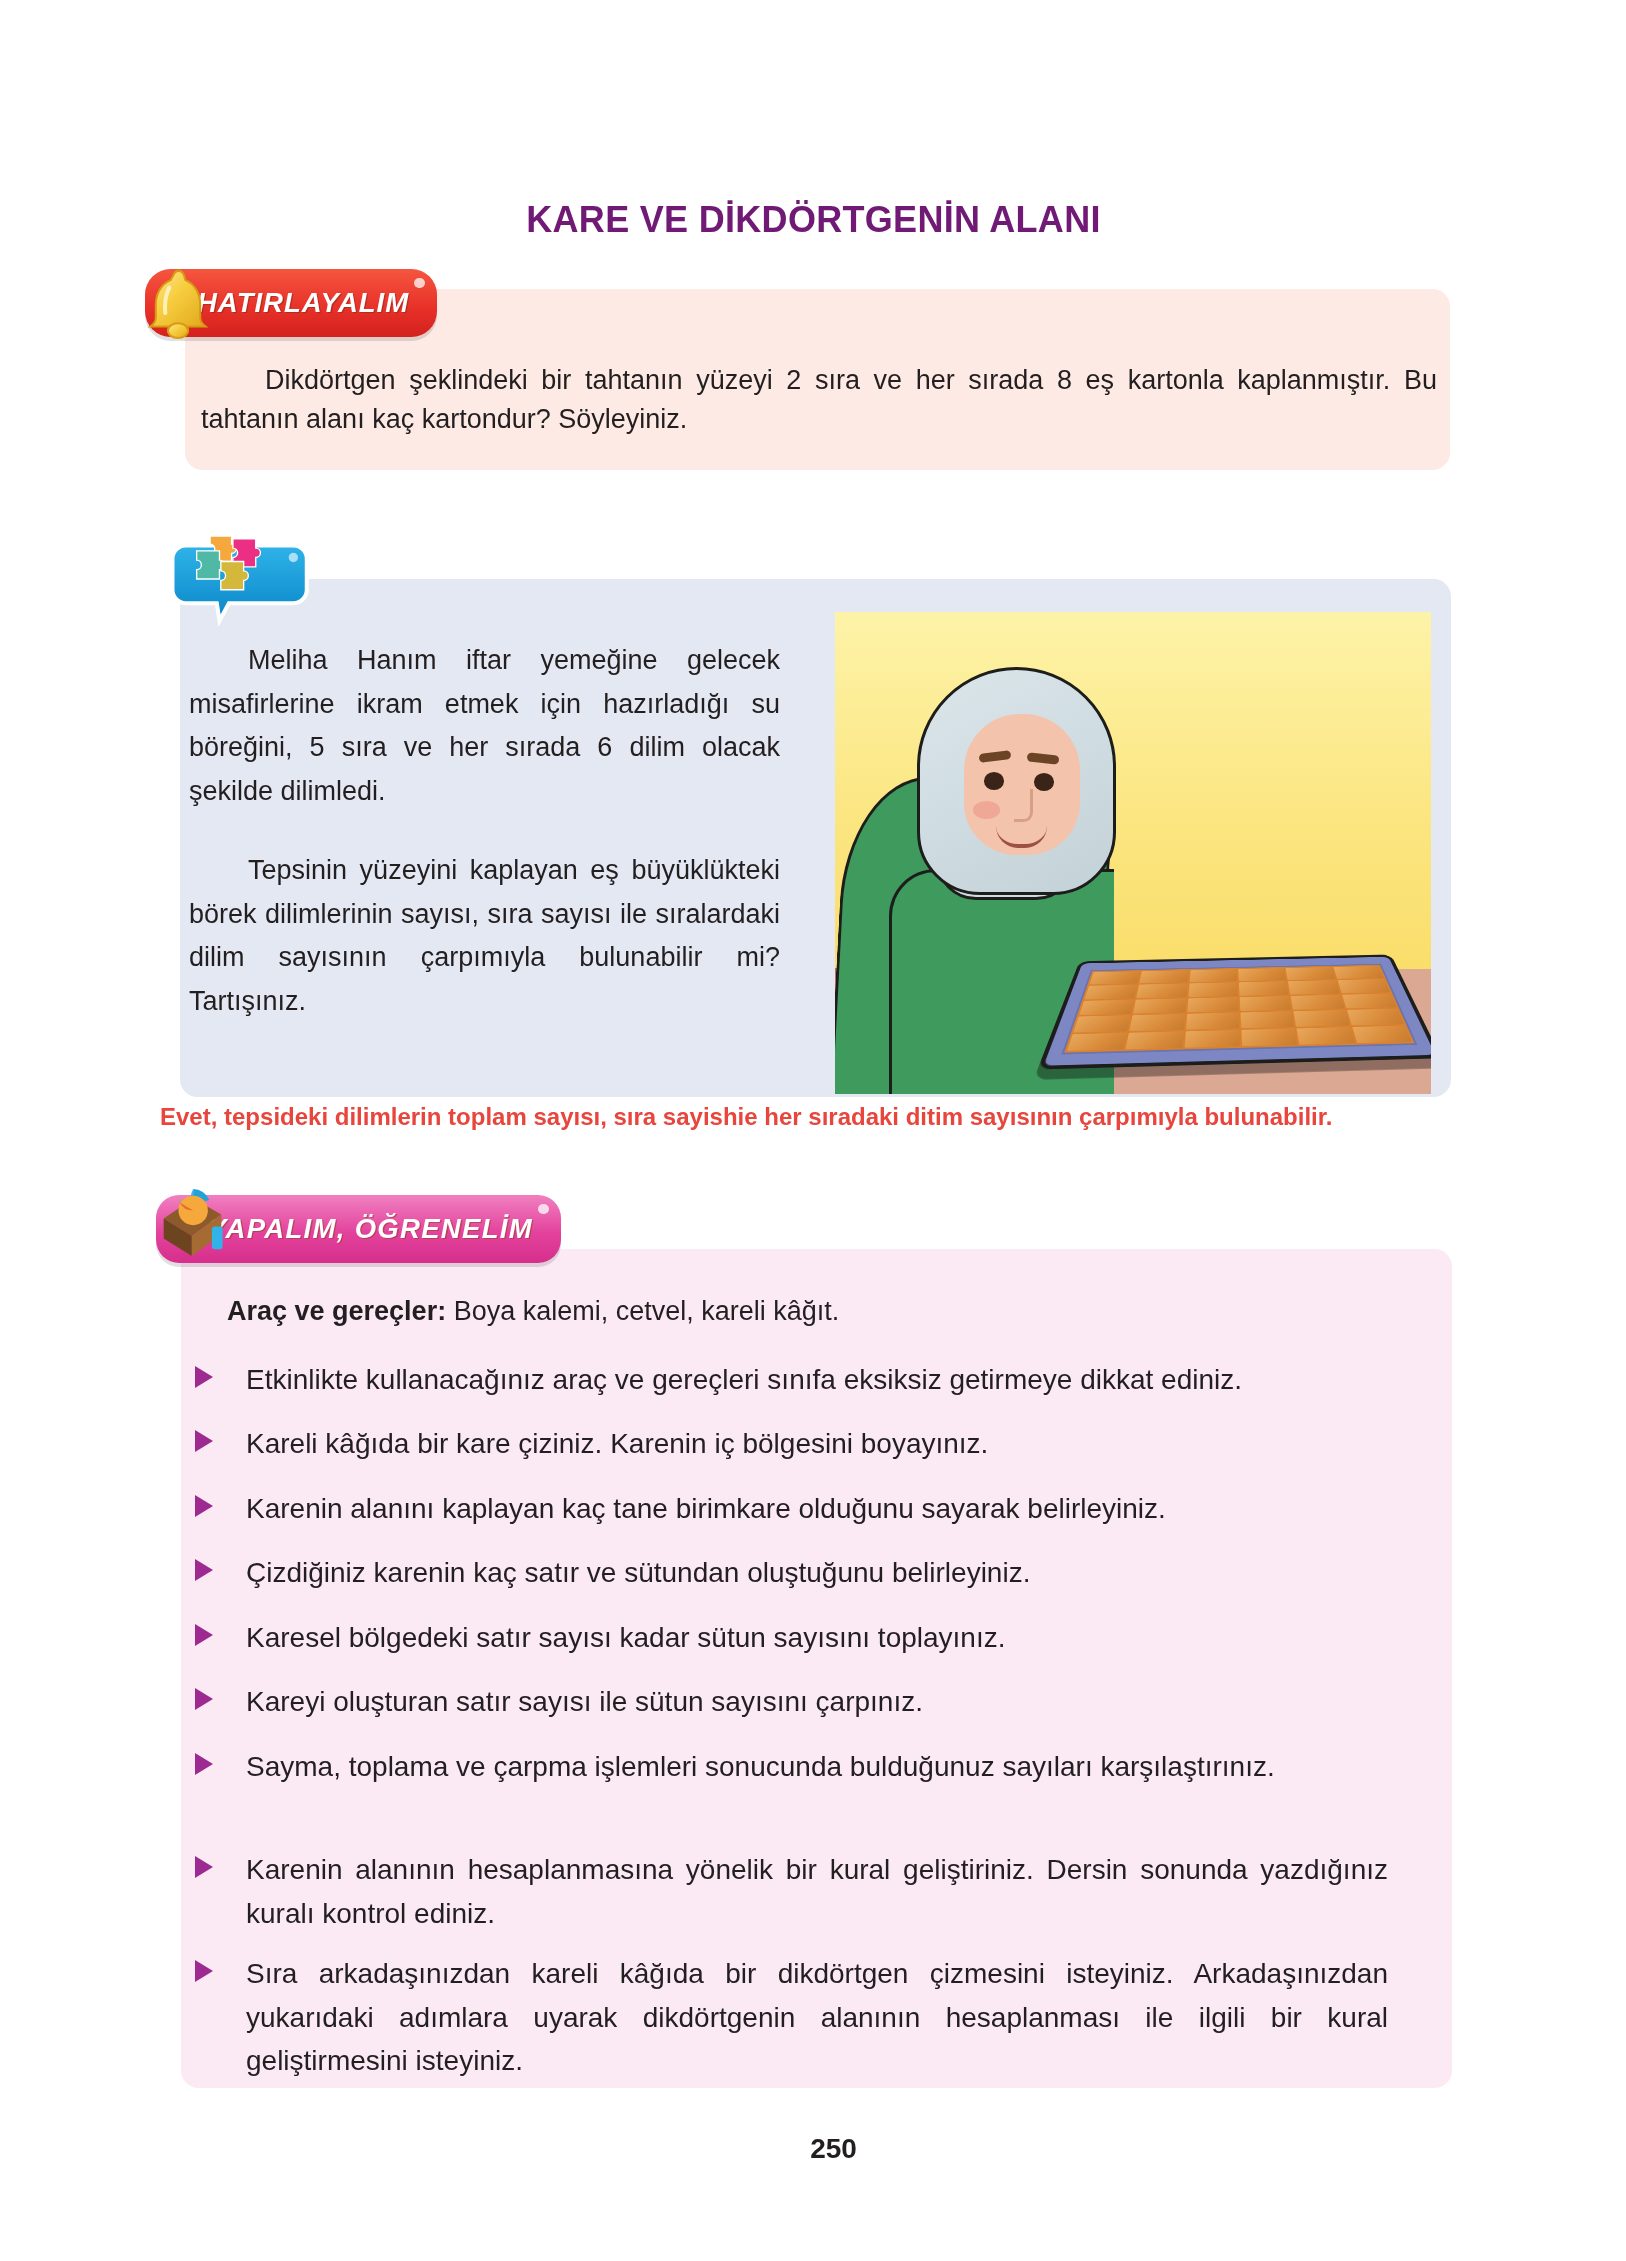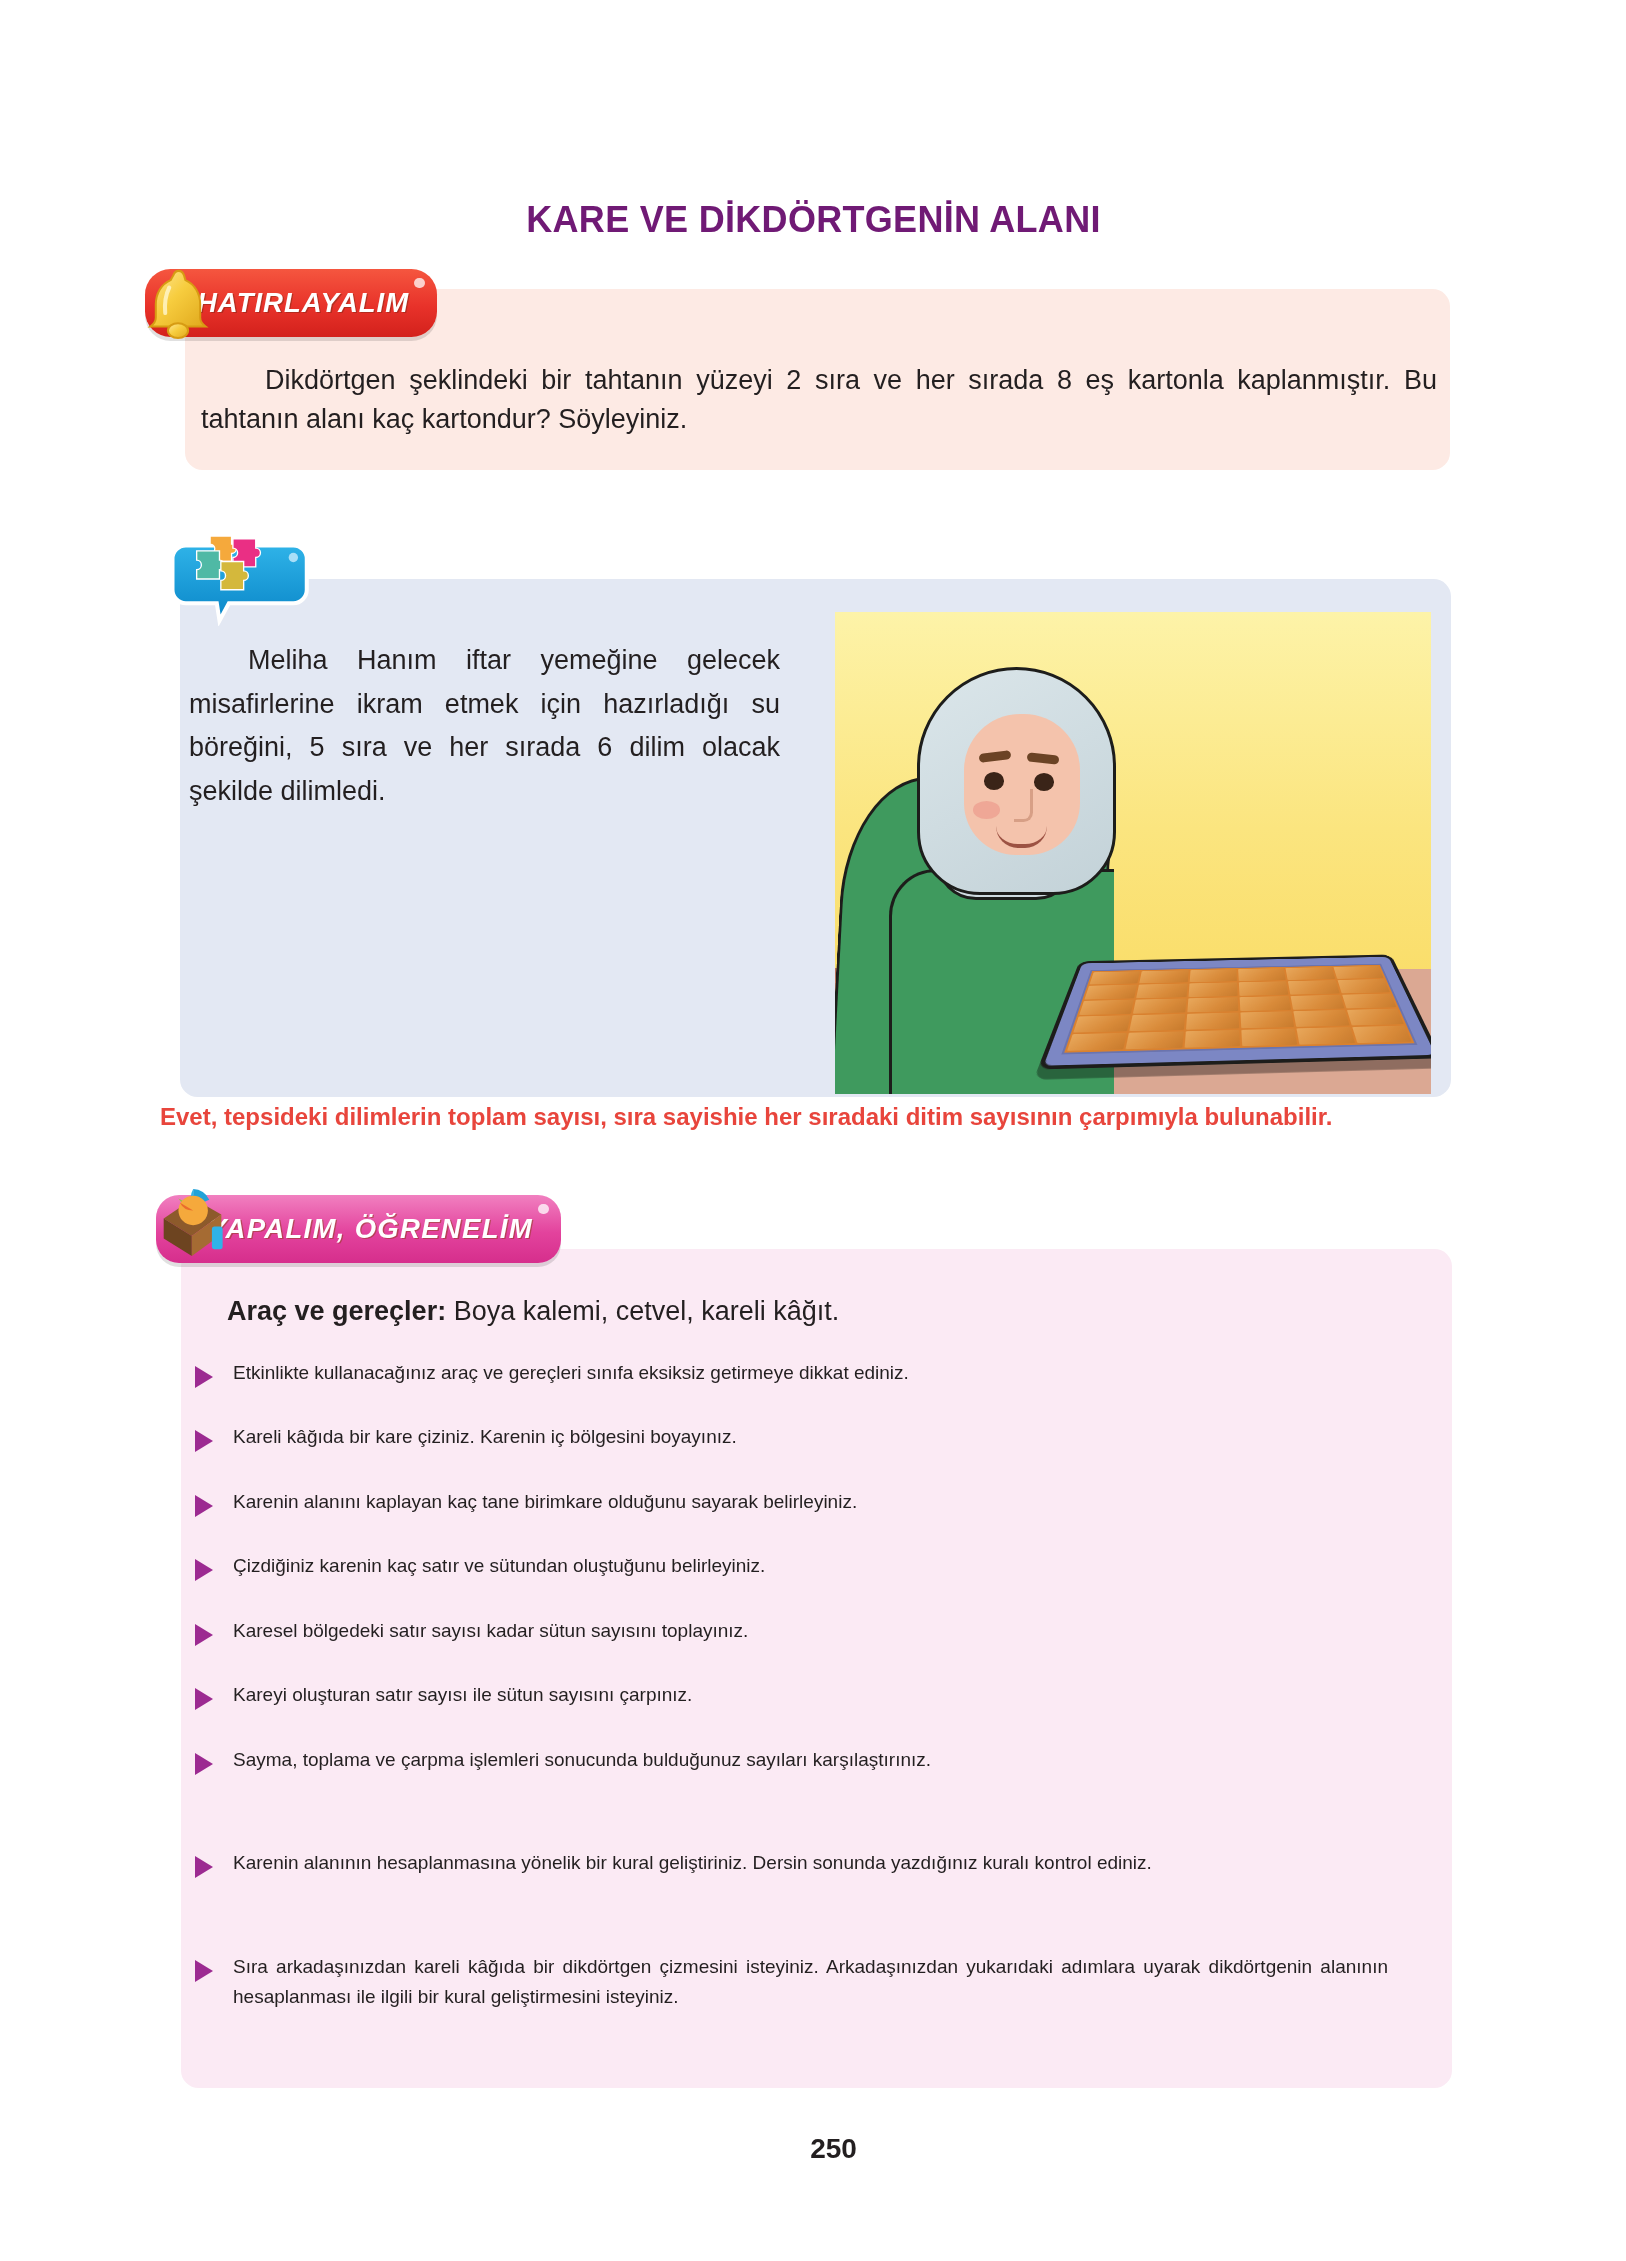--- a/index.html
+++ b/index.html
@@ -211,23 +211,23 @@
   .tools{
     position:absolute;left:227px;top:1296px;width:1169px;
     font-size:27px;color:#231f20;
     font-family:"Liberation Sans", sans-serif;
   }
   .tools b{font-weight:bold;}
 
   .bul{
     position:absolute;
     display:flex;
-    gap:15px;
+    gap:28px;
     width:1193px;
-    font-size:19px;
+    font-size:28px;
     line-height:1.56;
     color:#231f20;
     font-family:"Liberation Sans", sans-serif;
   }
   .bul .mk{
     flex:0 0 auto;width:23px;height:31px;margin-top:4px;
     position:relative;
   }
   .bul .mk::before{
     content:"";position:absolute;left:0;top:4px;
@@ -293,20 +293,21 @@
       <g stroke="#ffffff" stroke-width="2">
         <path d="M58 6 h32 v12 a7 7 0 0 1 0 14 v12 h-32 v-12 a7 7 0 0 0 0 -14 z" fill="#f5a93c"></path>
         <path d="M92 10 h34 v14 a7 7 0 0 1 0 14 v14 h-34 v-14 a7 7 0 0 0 0 -14 z" fill="#ea2f84"></path>
         <path d="M38 28 h34 v14 a7 7 0 0 1 0 14 v14 h-34 v-14 a7 7 0 0 0 0 -14 z" fill="#4fb9a5"></path>
         <path d="M74 44 h34 v14 a7 7 0 0 1 0 14 v14 h-34 v-14 a7 7 0 0 0 0 -14 z" fill="#d4b83c"></path>
       </g>
     </svg>
   </div>
 
   <div class="ptext t-meliha">Meliha Hanım iftar yemeğine gelecek misafirlerine ikram etmek için hazırladığı su böreğini, 5 sıra ve her sırada 6 dilim olacak şekilde dilimledi.</div>
+  <div class="ptext t-tepsi">Tepsinin yüzeyini kaplayan eş büyüklükteki börek dilimlerinin sayısı, sıra sayısı ile sıralardaki dilim sayısının çarpımıyla bulunabilir mi? Tartışınız.</div>
 
   <div class="illus">
     <div class="table"></div>
     <div class="table-dark"></div>
 
     <div class="w-body"></div>
     <div class="w-body2"></div>
     <div class="w-neck"></div>
     <div class="w-scarf"></div>
     <div class="w-face"></div>

